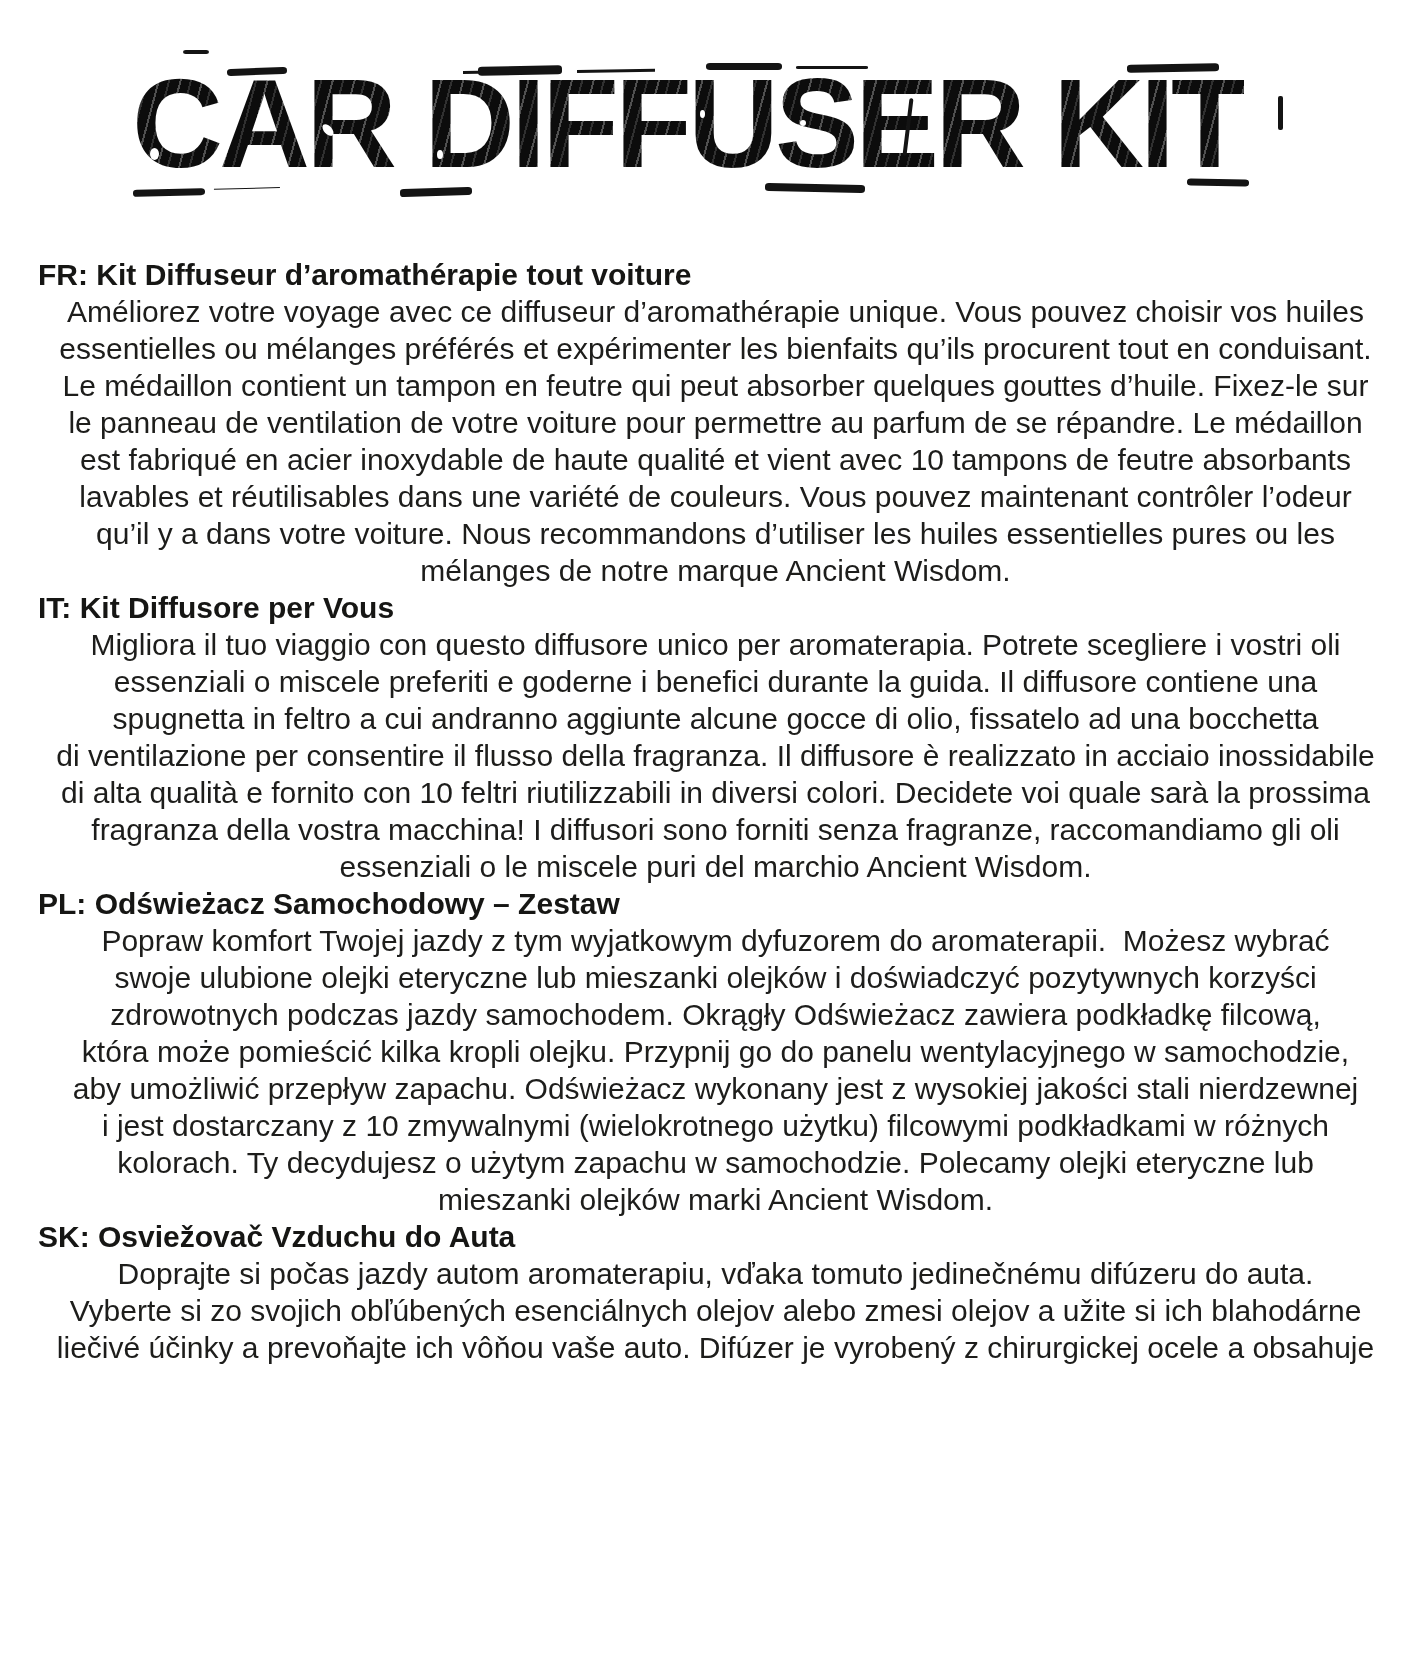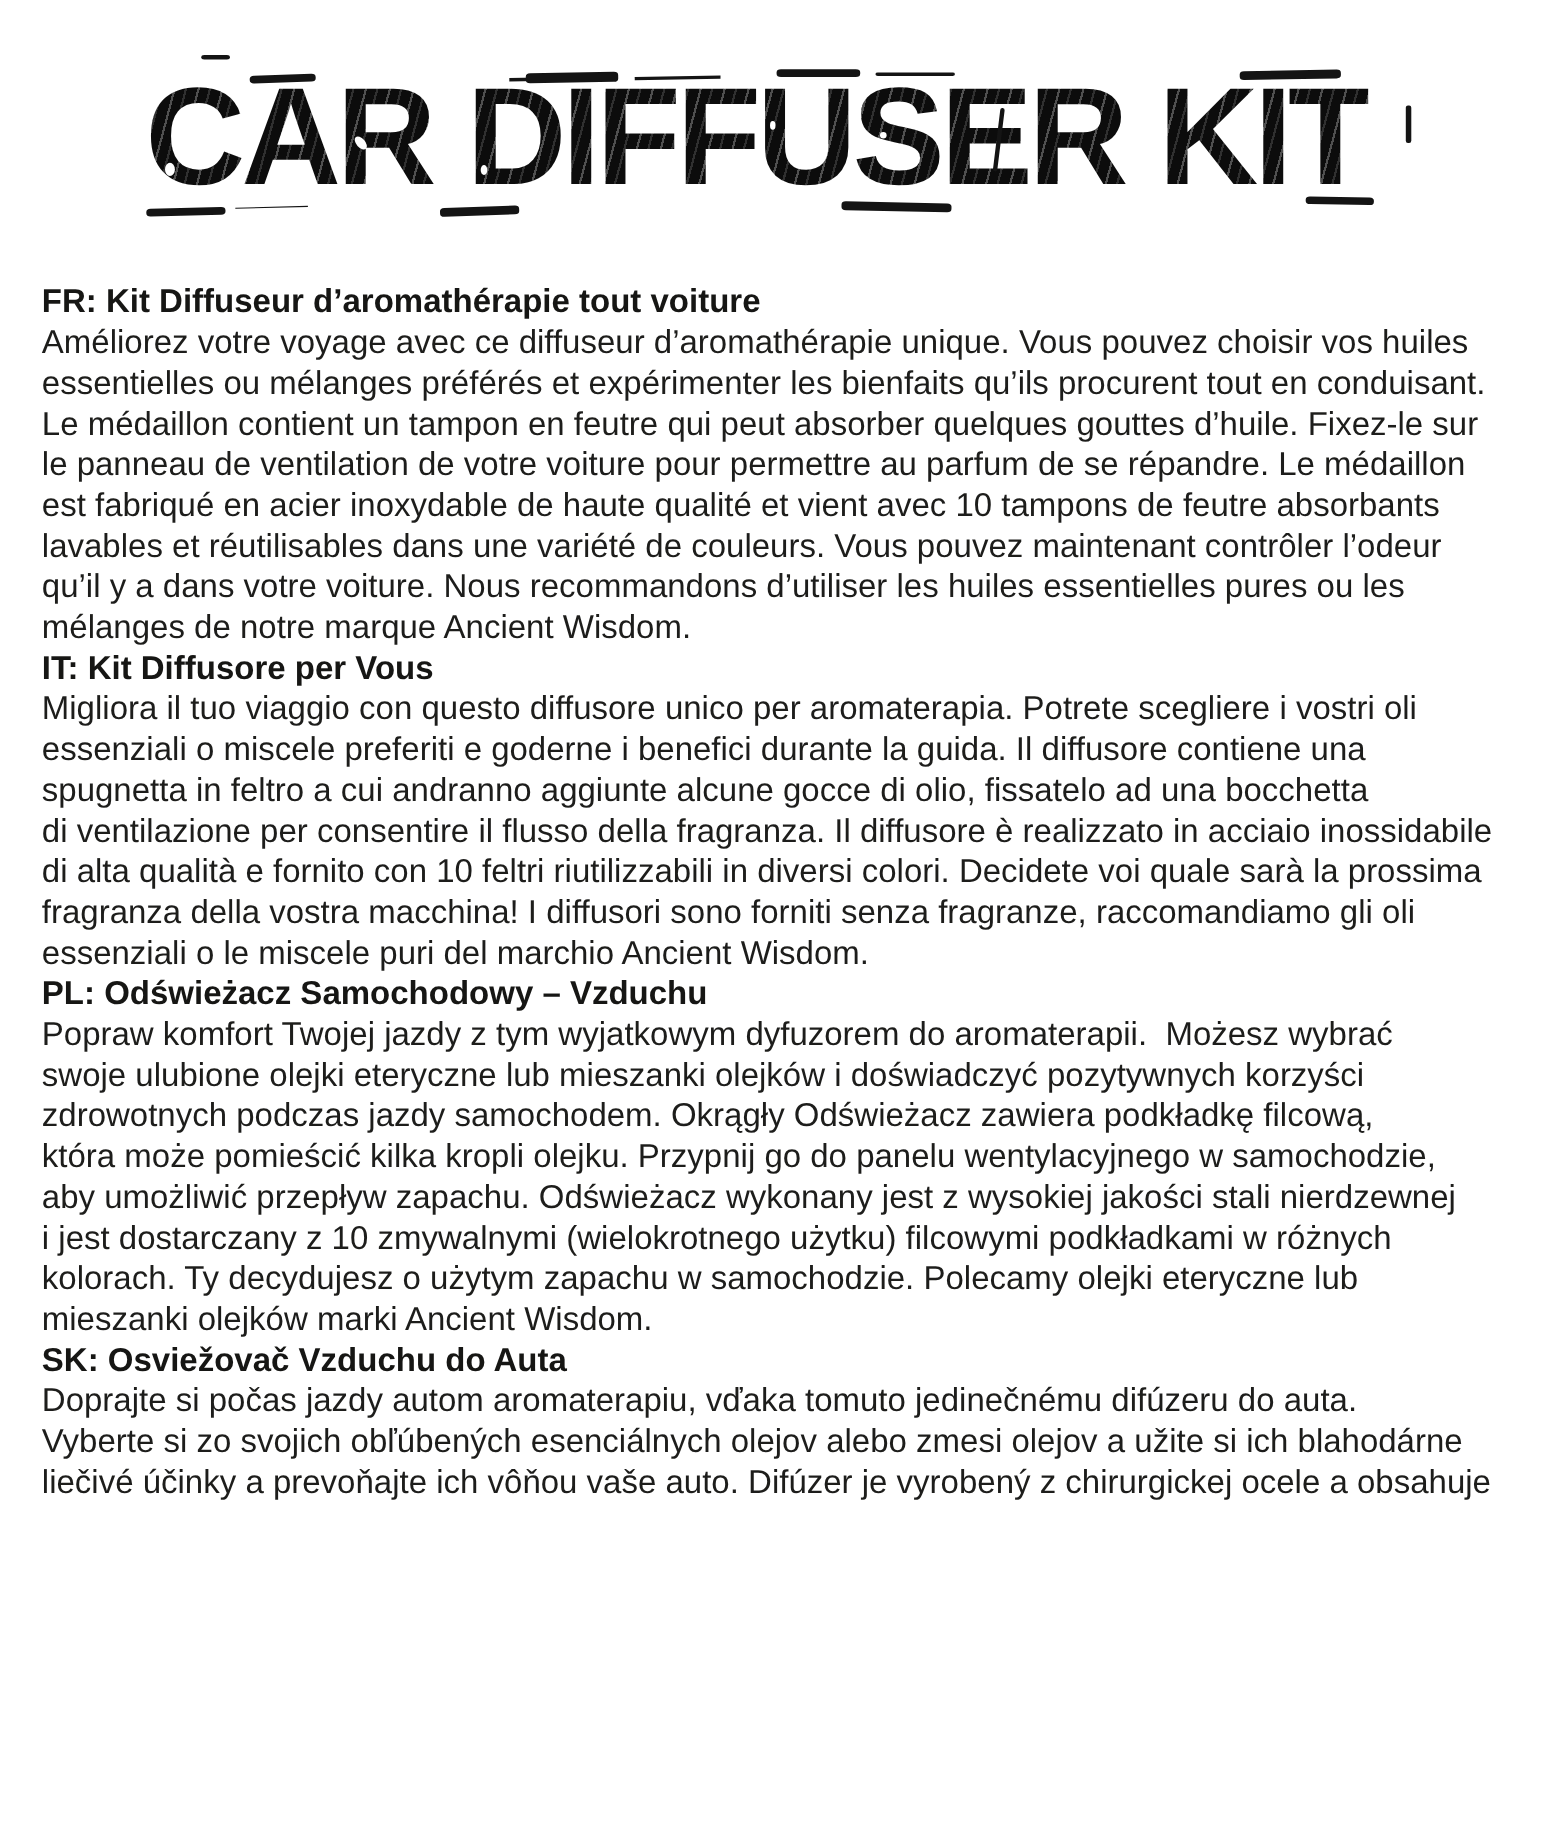--- a/index.html
+++ b/index.html
@@ -44,21 +44,21 @@
   .speck.k8{left:975px;top:163px;width:5px;height:6px;}
   
   .content{position:absolute;left:38px;top:256px;width:1355px;}
   .section{margin:0;padding:0;}
   .section h2{
     margin:0;font-size:30px;line-height:37px;font-weight:700;
     white-space:pre;color:#161614;
   }
   .section p{
     margin:0;font-size:30px;line-height:37px;font-weight:400;
-    white-space:pre;color:#1d1d1b;
+    white-space:pre;color:#1d1d1b;text-align:center;
   }
 </style>
 </head>
 <body>
 
 <div class="page">
 
   <div class="title-block">
     <h1 class="title">CAR DIFFUSER KIT</h1>
     <i class="smudge s1"></i>
@@ -101,21 +101,21 @@
       <p>Migliora il tuo viaggio con questo diffusore unico per aromaterapia. Potrete scegliere i vostri oli
 essenziali o miscele preferiti e goderne i benefici durante la guida. Il diffusore contiene una
 spugnetta in feltro a cui andranno aggiunte alcune gocce di olio, fissatelo ad una bocchetta
 di ventilazione per consentire il flusso della fragranza. Il diffusore è realizzato in acciaio inossidabile
 di alta qualità e fornito con 10 feltri riutilizzabili in diversi colori. Decidete voi quale sarà la prossima
 fragranza della vostra macchina! I diffusori sono forniti senza fragranze, raccomandiamo gli oli
 essenziali o le miscele puri del marchio Ancient Wisdom.</p>
     </section>
 
     <section class="section">
-      <h2>PL: Odświeżacz Samochodowy – Vzduchu</h2>
+      <h2>PL: Odświeżacz Samochodowy – Zestaw</h2>
       <p>Popraw komfort Twojej jazdy z tym wyjatkowym dyfuzorem do aromaterapii.  Możesz wybrać
 swoje ulubione olejki eteryczne lub mieszanki olejków i doświadczyć pozytywnych korzyści
 zdrowotnych podczas jazdy samochodem. Okrągły Odświeżacz zawiera podkładkę filcową,
 która może pomieścić kilka kropli olejku. Przypnij go do panelu wentylacyjnego w samochodzie,
 aby umożliwić przepływ zapachu. Odświeżacz wykonany jest z wysokiej jakości stali nierdzewnej
 i jest dostarczany z 10 zmywalnymi (wielokrotnego użytku) filcowymi podkładkami w różnych
 kolorach. Ty decydujesz o użytym zapachu w samochodzie. Polecamy olejki eteryczne lub
 mieszanki olejków marki Ancient Wisdom.</p>
     </section>
 

